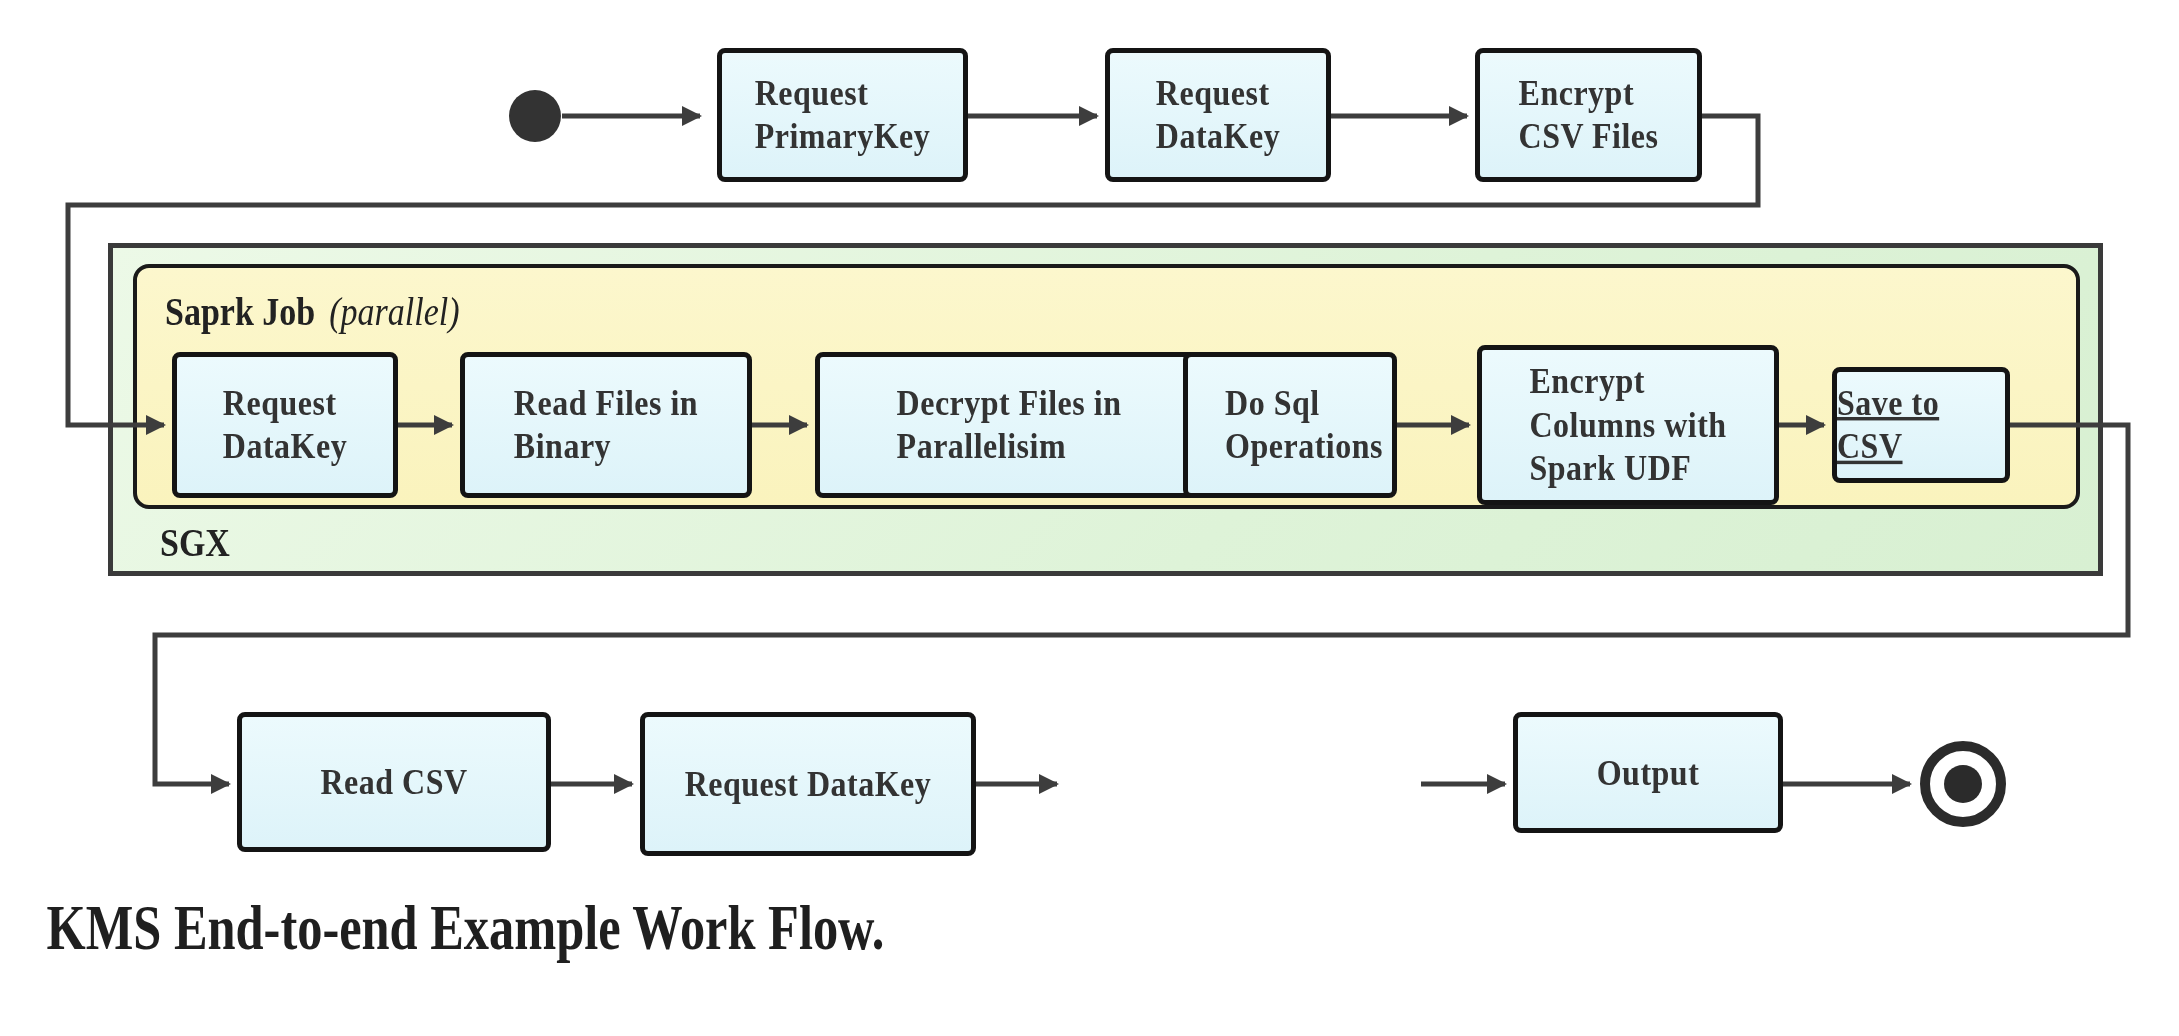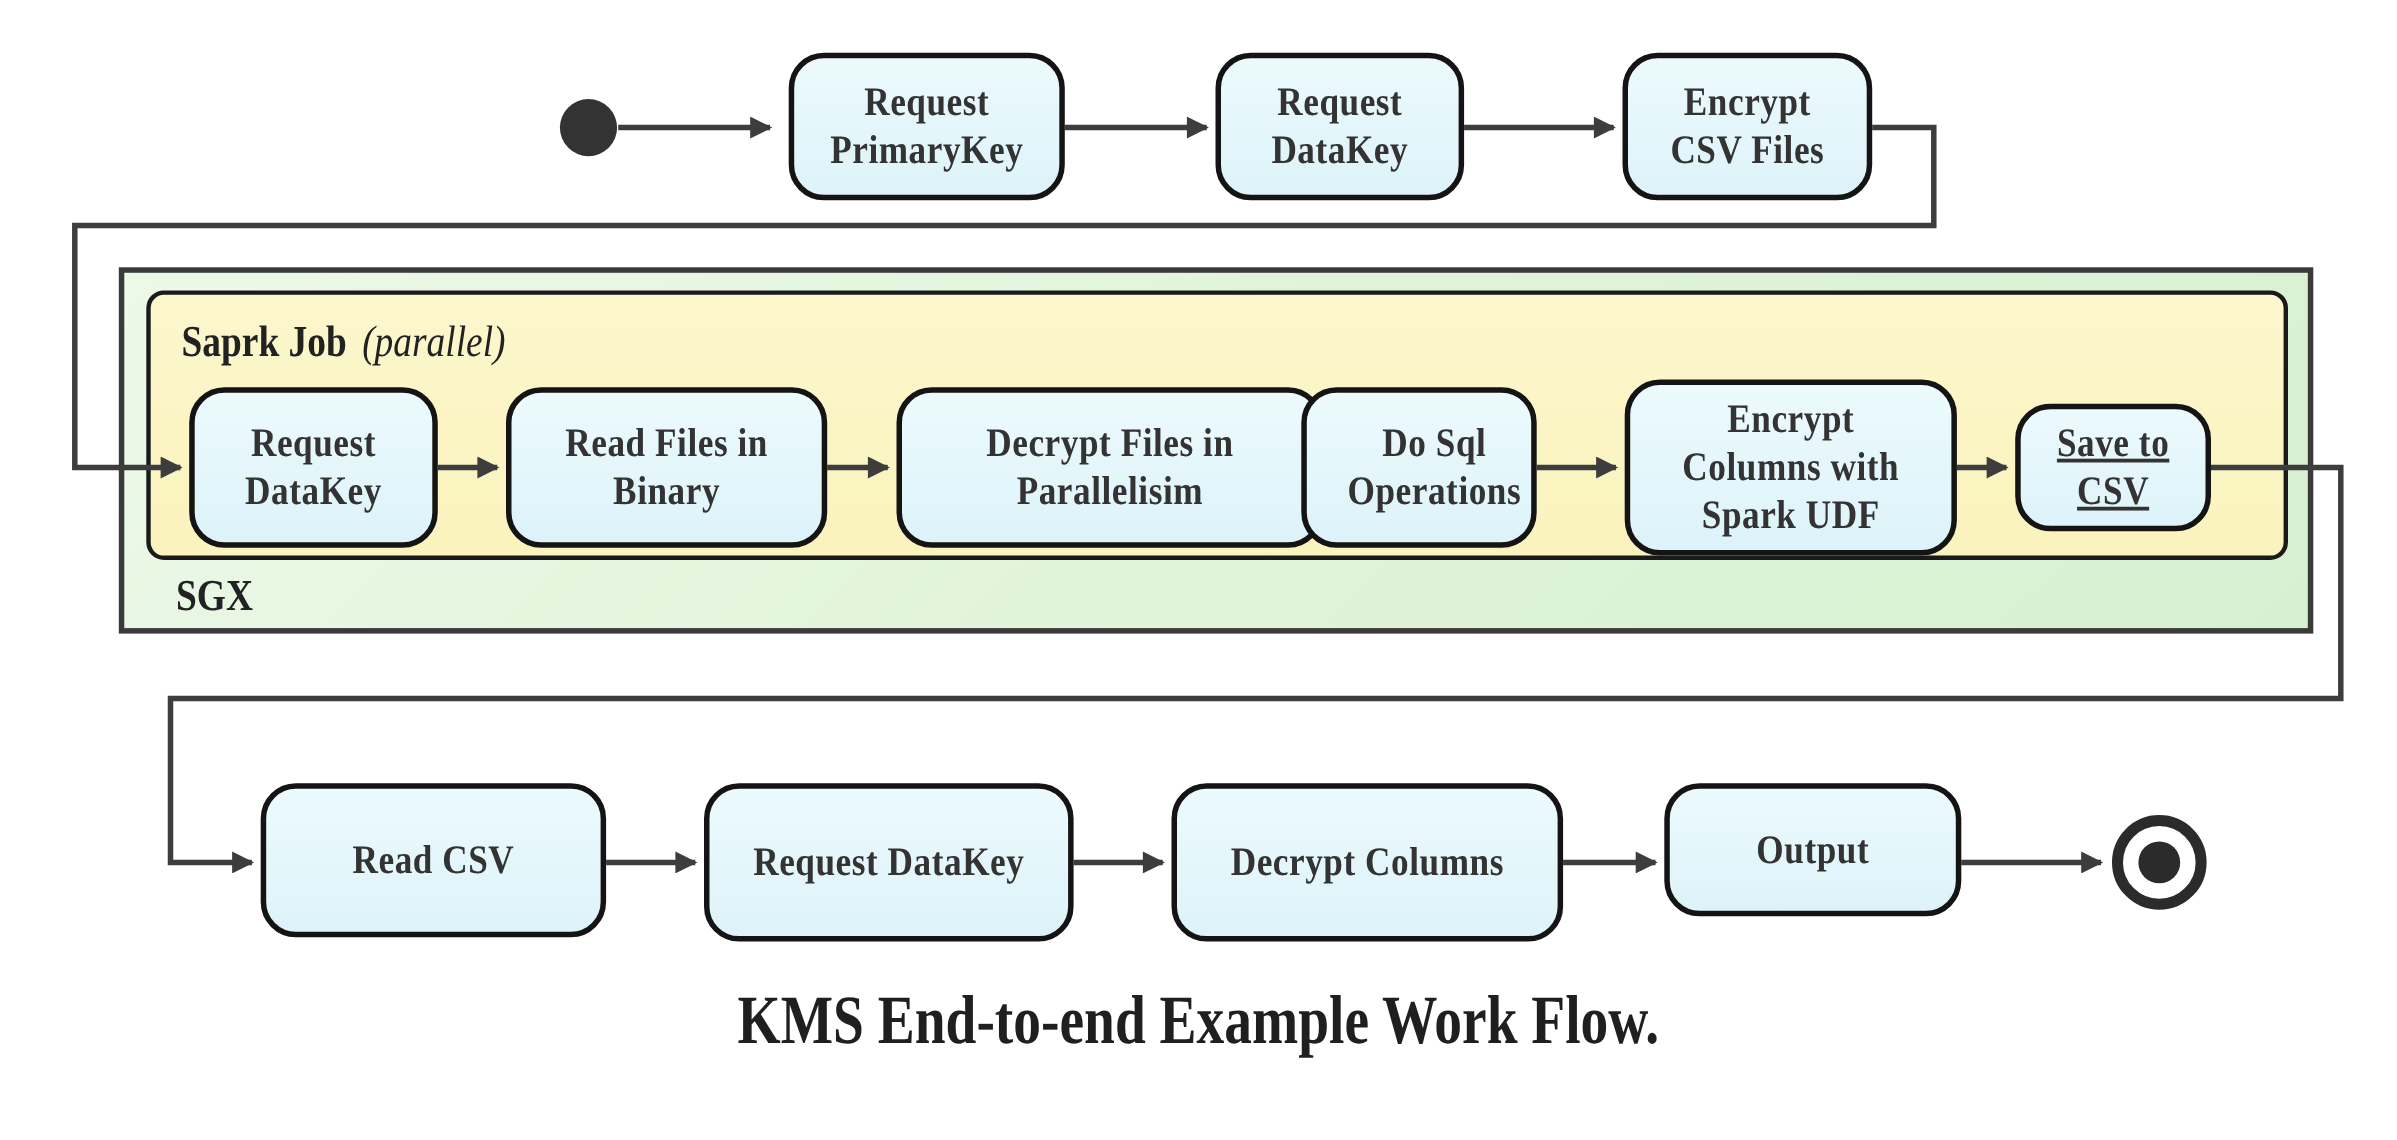--- a/index.html
+++ b/index.html
@@ -32,23 +32,23 @@
   .spark-label{left:165px;top:295px;}
   .spark-label .paren{font-weight:normal;font-style:italic;margin-left:14px;}
   .sgx-label{left:160px;top:526px;}
   
   svg.edges{position:absolute;left:0;top:0;z-index:2;pointer-events:none;}
   
   .node{
     position:absolute;z-index:3;box-sizing:border-box;
     background:linear-gradient(180deg,#ecfafd 0%,#ddf3f9 100%);
     border:5px solid #141414;
-    border-radius:32px;
+    border-radius:8px;
     display:flex;align-items:center;justify-content:center;
-    text-align:center;color:#333;
+    color:#333;
   }
   .node .label{
     font-weight:bold;font-size:32px;line-height:1.18;
     letter-spacing:0.5px;
     white-space:pre-line;
     transform:scaleY(1.15);
   }
   
   .n-top1{left:717px;top:48px;width:251px;height:134px;}
   .n-top2{left:1105px;top:48px;width:226px;height:134px;}
@@ -59,21 +59,21 @@
   .n-mid4{left:1183px;top:352px;width:214px;height:146px;padding-left:28px;}
   .n-mid5{left:1477px;top:345px;width:302px;height:160px;}
   .n-mid6{left:1832px;top:367px;width:178px;height:116px;text-decoration:underline;}
   .n-bot1{left:237px;top:712px;width:314px;height:140px;}
   .n-bot2{left:640px;top:712px;width:336px;height:144px;}
   .n-bot3{left:1065px;top:712px;width:356px;height:144px;}
   .n-bot4{left:1513px;top:712px;width:270px;height:121px;}
   
   .caption{
     position:absolute;left:0;top:898px;width:2179px;
-    text-align:center;z-index:3;color:#1f1f1f;
+    z-index:3;color:#1f1f1f;
   }
   .caption .caption-text{
     display:inline-block;
     font-weight:bold;font-size:56px;line-height:1.1;
     transform:scale(0.9,1.12);
     white-space:nowrap;
   }
 </style>
 </head>
 <body>
@@ -158,23 +158,20 @@
   <div class="node n-mid6">
     <span class="label">Save to CSV</span>
   </div>
 
   <div class="node n-bot1">
     <span class="label">Read CSV</span>
   </div>
   <div class="node n-bot2">
     <span class="label">Request DataKey</span>
   </div>
-  <div class="node n-bot3">
-    <span class="label">Decrypt Columns</span>
-  </div>
   <div class="node n-bot4">
     <span class="label">Output</span>
   </div>
 
   <div class="caption">
     <span class="caption-text">KMS End-to-end Example Work Flow.</span>
   </div>
 
 </div>
 

